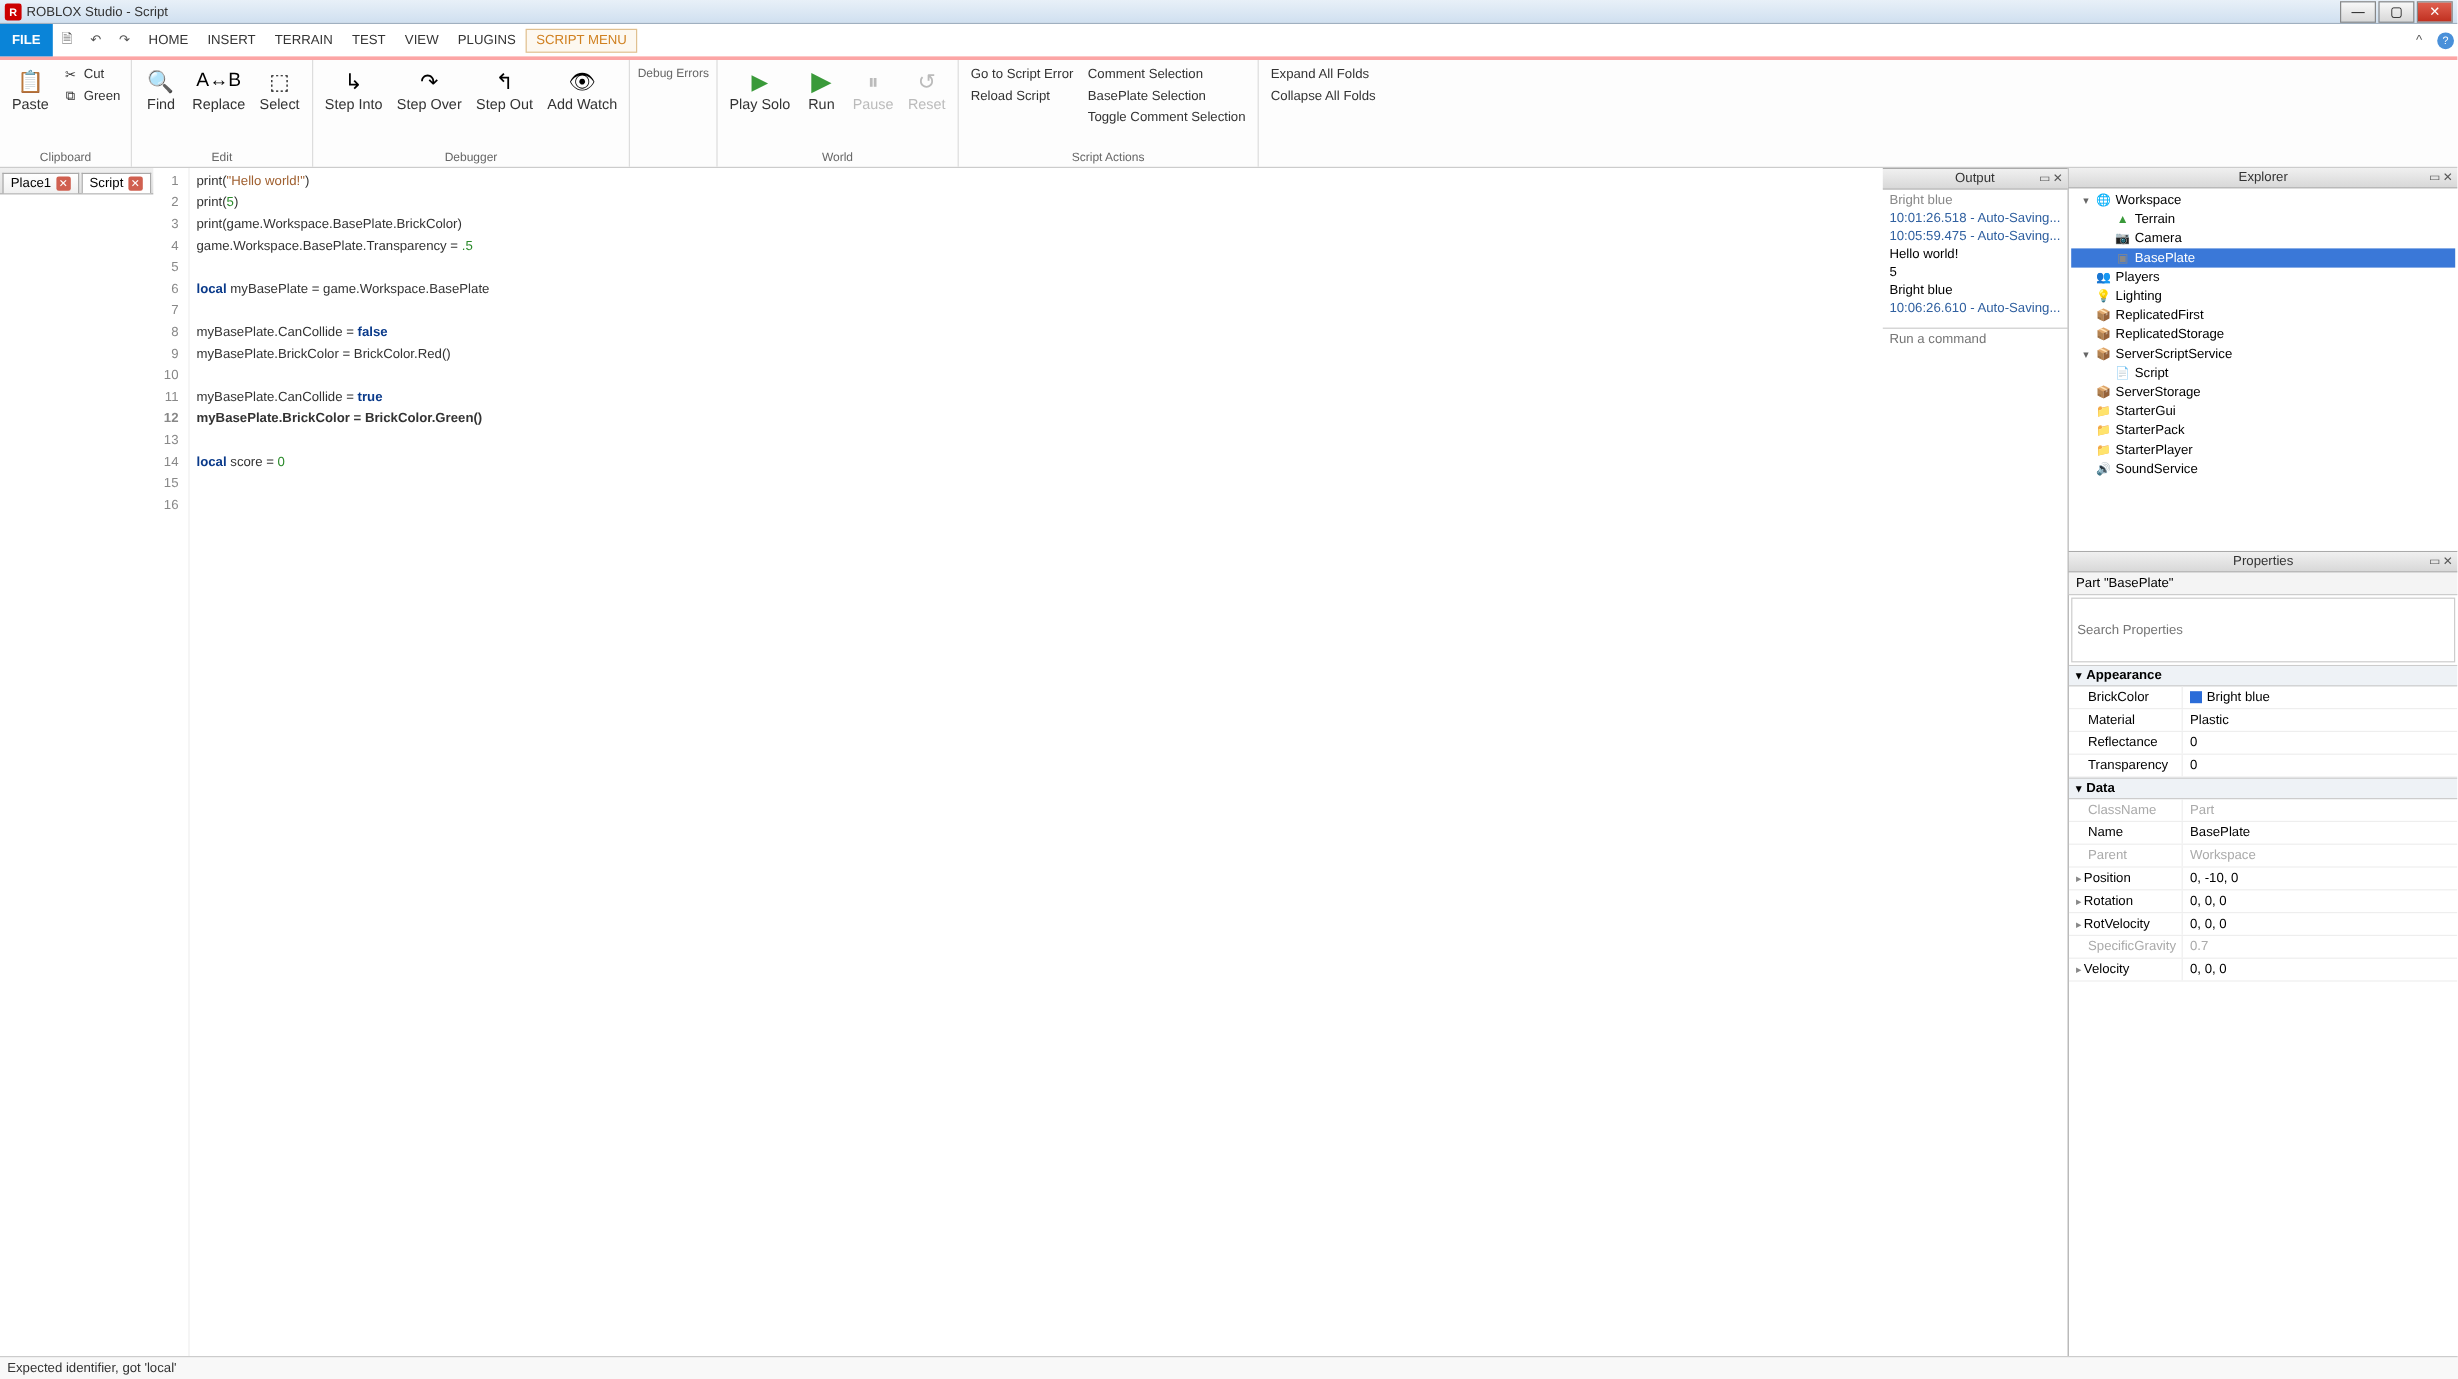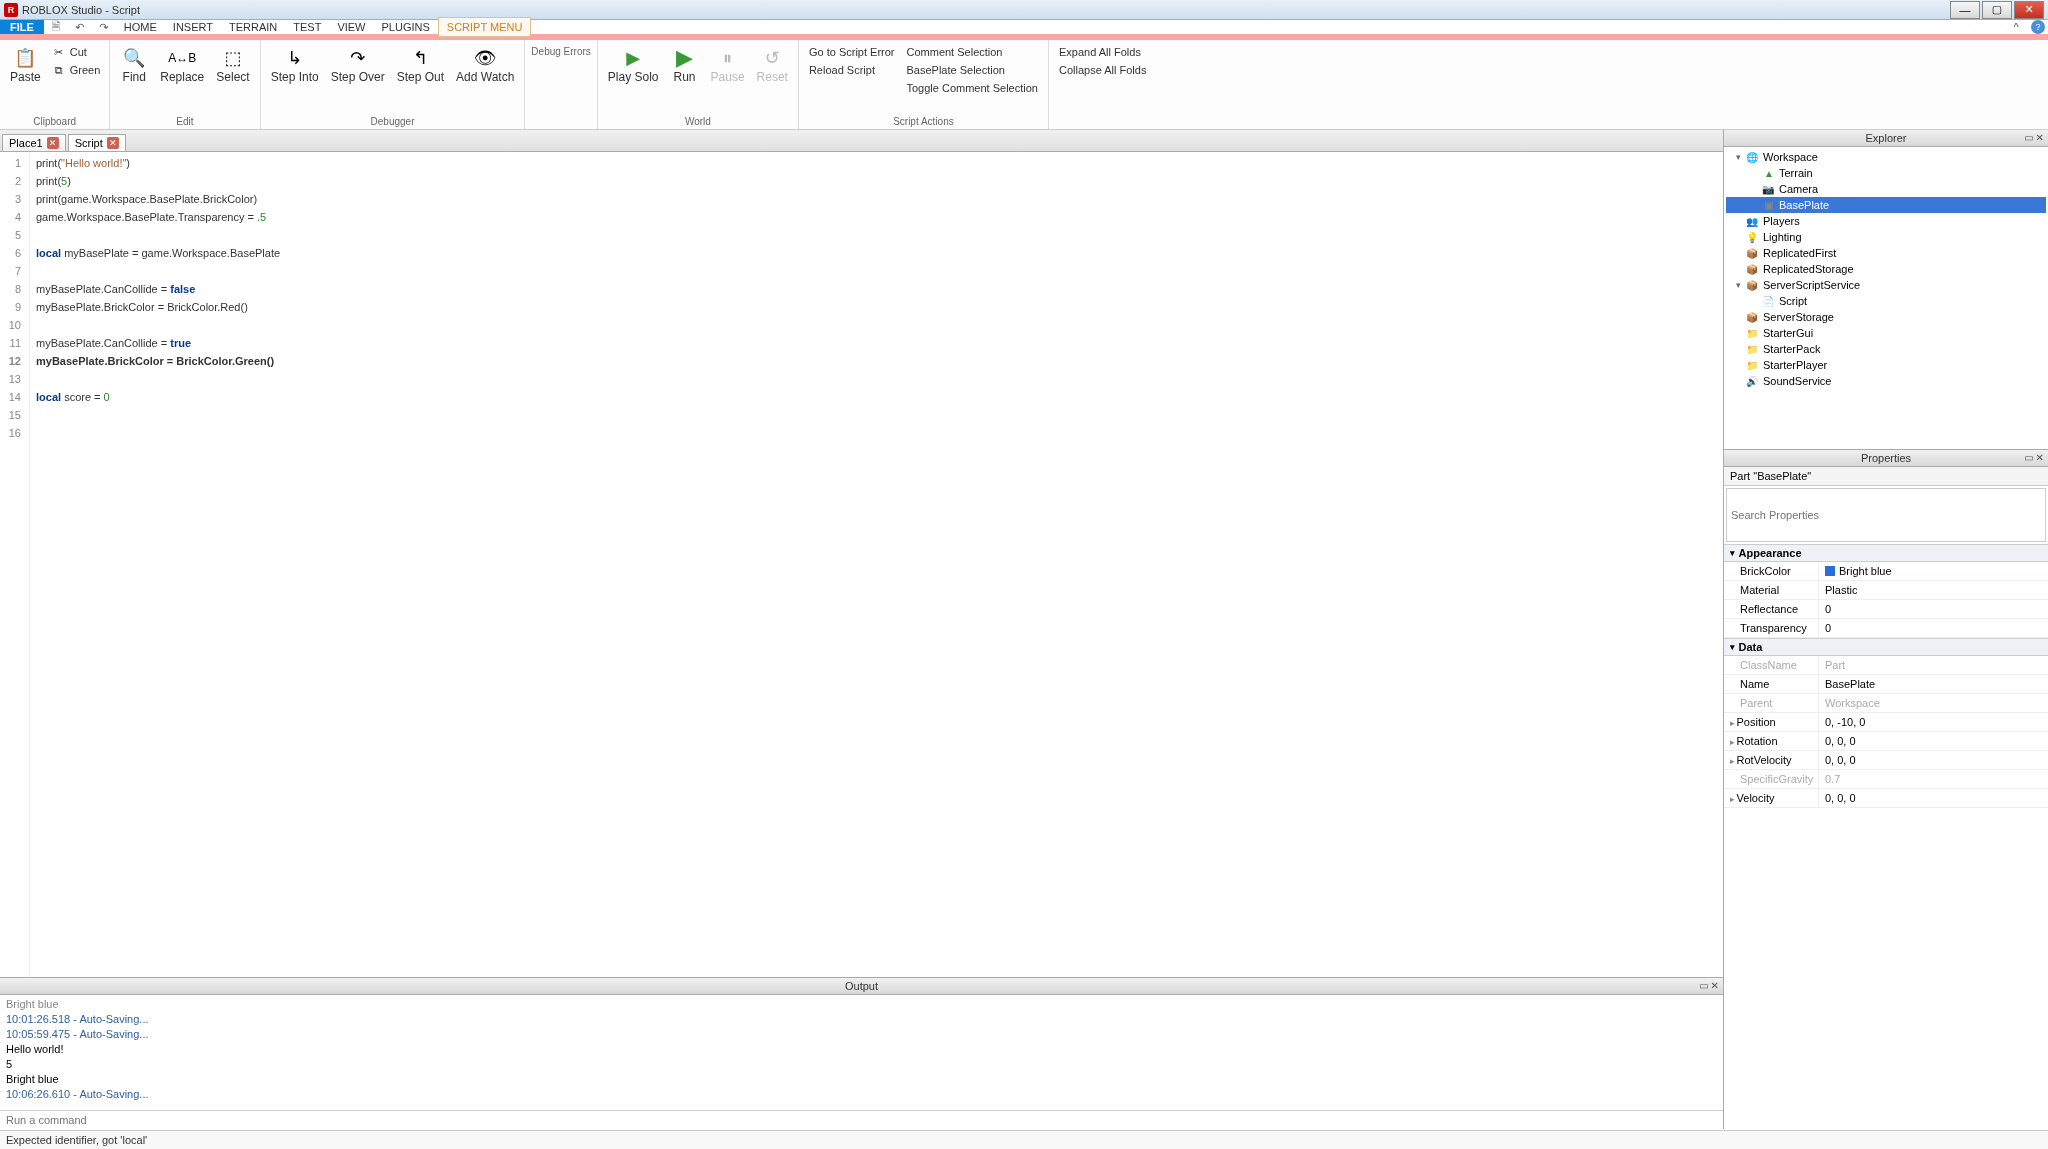--- a/index.html
+++ b/index.html
@@ -3,42 +3,42 @@
 <meta charset="utf-8">
 <style>
 * { margin: 0; padding: 0; box-sizing: border-box; font-family: "Segoe UI", Tahoma, sans-serif; font-size: 11px; }
 body { background: #fff; overflow: hidden; }
 .titlebar { height: 20px; background: linear-gradient(#e8f0f8,#d0e0f0); display: flex; align-items: center; padding: 0 4px; border-bottom: 1px solid #a0b0c0; }
 .titlebar-icon { width: 14px; height: 14px; background: #c00; border-radius: 2px; margin-right: 4px; display:inline-flex;align-items:center;justify-content:center;color:#fff;font-weight:bold;font-size:9px;}
 .titlebar-text { color: #333; }
 .titlebar-spacer { flex: 1; }
 .win-btn { width: 30px; height: 18px; display: inline-flex; align-items: center; justify-content: center; margin-left: 2px; border: 1px solid #888; background: linear-gradient(#f8f8f8,#d8d8d8); }
 .win-btn.close { background: linear-gradient(#e06050,#c03020); color: #fff; }
-.menubar { height: 20px; background: #fff; display: flex; align-items: center; border-bottom: 6px solid #fca5a5; }
+.menubar { height: 30px; background: #fff; display: flex; align-items: center; border-bottom: 3px solid #fca5a5; }
 .file-tab { background: #0a84d8; color: #fff; padding: 3px 10px; font-weight: bold; height:100%;display:flex;align-items:center;}
 .menu-icon { width: 16px; height: 16px; margin: 0 4px; color:#555;display:inline-flex;align-items:center;justify-content:center;}
 .menu-item { padding: 3px 8px; color: #333; cursor: pointer; }
 .menu-item.active { color: #d08020; border: 1px solid #e0c090; background: #fdf8f0; }
 .menubar-spacer { flex: 1; }
 .help-icon { width:14px;height:14px;border-radius:50%;background:#4a90d9;color:#fff;display:inline-flex;align-items:center;justify-content:center;margin:0 3px;font-size:9px;}
 .ribbon { height: 90px; background: #fdfdfd; display: flex; border-bottom: 1px solid #ccc; }
 .ribbon-group { border-right: 1px solid #ddd; padding: 4px 6px 2px; display: flex; flex-direction: column; }
 .ribbon-group-body { flex: 1; display: flex; align-items: flex-start; gap: 4px; }
 .ribbon-group-label { text-align: center; color: #666; font-size: 10px; padding-top: 2px; }
 .ribbon-btn-big { display: flex; flex-direction: column; align-items: center; padding: 2px 4px; min-width: 36px; cursor:pointer;}
 .ribbon-btn-big .ico { width: 24px; height: 24px; display:flex;align-items:center;justify-content:center;font-size:18px;}
 .ribbon-btn-big .lbl { font-size: 12px; text-align: left; margin-top: 2px; line-height: 11px; color:#333;}
 .ribbon-small-col { display:flex;flex-direction:column;gap:2px;}
 .ribbon-btn-small { display:flex;align-items:center;gap:4px;padding:1px 3px;font-size:10px;color:#333;cursor:pointer;}
 .ribbon-btn-small .ico{width:14px;height:14px;display:inline-flex;align-items:center;justify-content:center;}
 .ribbon-radio { display:flex;align-items:center;gap:4px;font-size:11px;color:#333;padding:1px 2px;}
 .ribbon-radio input{margin:0;}
 .ribbon-link { font-size:11px;color:#333;padding:2px 4px;cursor:pointer;}
 .main { display: flex; height: calc(100vh - 150px); }
-.left-col { flex: 1; display: flex; flex-direction: column; min-width:0;}
+.left-col { flex: 1; display: flex; min-width:0;}
 .tabs-row { height: 22px; background: linear-gradient(#f0f0f0,#e0e0e0); display: flex; align-items: flex-end; border-bottom: 1px solid #aaa; padding-left:2px;}
 .doc-tab { background: linear-gradient(#fff,#f0f0f0); border: 1px solid #aaa; border-bottom: none; padding: 2px 6px; margin-right: 2px; display: flex; align-items: center; gap: 4px; font-size:11px;}
 .doc-tab.active { background: #fff; }
 .tab-close { width:12px;height:12px;background:#d06050;color:#fff;display:inline-flex;align-items:center;justify-content:center;font-size:9px;border-radius:2px;}
 .editor { flex:1;display:flex;font-family:Consolas,monospace;font-size:13px;overflow:auto;background:#fff;}
 .gutter { background:#fff;color:#888;text-align:right;padding:2px 8px 2px 4px;border-right:1px solid #eee;user-select:none;min-width:30px;}
 .gutter div{height:18px;line-height:18px;}
 .code { padding:2px 6px;white-space:pre;color:#333;}
 .code div{height:18px;line-height:18px;}
 .current-line { font-weight:bold;}
@@ -118,21 +118,21 @@
     </div>
     <div class="ribbon-group-label">Clipboard</div>
   </div>
   <div class="ribbon-group">
     <div class="ribbon-group-body">
       <div class="ribbon-btn-big">
           <span class="ico">🔍</span>
           <span class="lbl">Find</span>
         </div>
       <div class="ribbon-btn-big">
-          <span class="ico" style="font-size:12px;">A↔B</span>
+          <span class="ico" style="font-size:16px;">A↔B</span>
           <span class="lbl">Replace</span>
         </div>
       <div class="ribbon-btn-big">
           <span class="ico">⬚</span>
           <span class="lbl">Select</span>
         </div>
     </div>
     <div class="ribbon-group-label">Edit</div>
   </div>
   <div class="ribbon-group">

